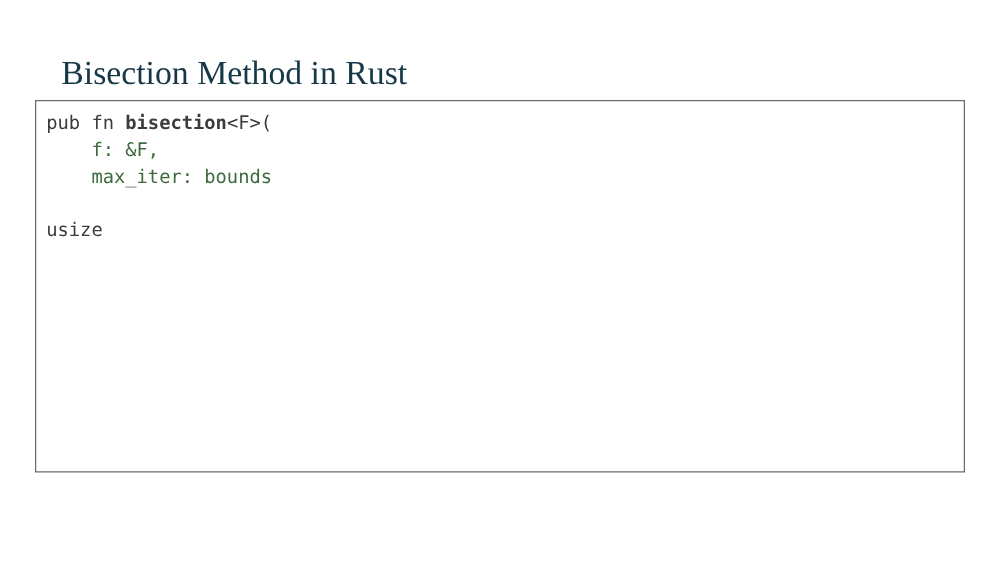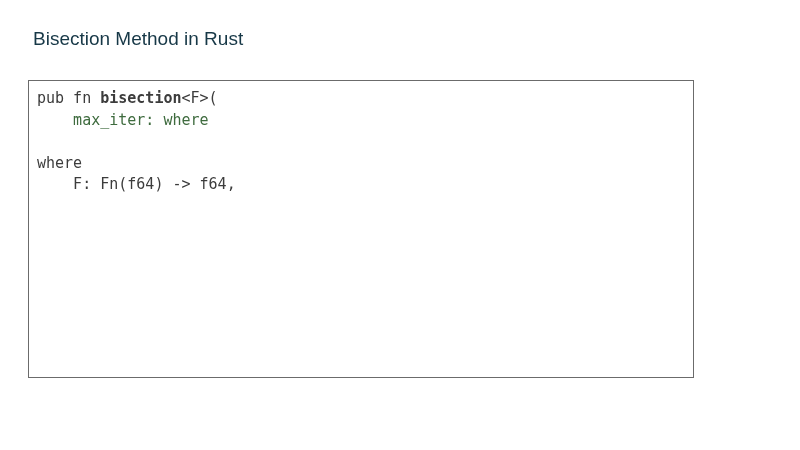--- a/index.html
+++ b/index.html
@@ -16,33 +16,33 @@
   .slide {
     position: relative;
     width: 800px;
     height: 450px;
     background: var(--bg, #ffffff);
   }
   .slide-title {
     position: absolute;
     left: 33px;
     top: 29px;
-    margin: 0;
-    font-family: Liberation Sans, sans-serif;
-    font-size: 19px;
+    margin: 16px;
+    font-family: Liberation Serif, serif;
+    font-size: 27px;
     line-height: 1;
     font-weight: 400;
     color: var(--title-color, #173847);
     white-space: nowrap;
   }
   .code-box {
     position: absolute;
     left: 28px;
     top: 80px;
-    width: 666px;
+    width: 744px;
     height: 298px;
     box-sizing: border-box;
     border: 1px solid var(--border-color, #6b6b6b);
     background: var(--bg, #ffffff);
     padding: 7px 8px;
   }
   .code-line {
     font-family: "DejaVu Sans Mono", "Liberation Mono", monospace;
     font-size: 15px;
     line-height: 21.5px;
@@ -55,18 +55,18 @@
   .code-line .seg-bold  { font-weight: 700; }
 </style>
 </head>
 <body>
 
 <div class="slide">
   <h1 class="slide-title">Bisection Method in Rust</h1>
 
   <div class="code-box" id="code-box">
       <div class="code-line"><span class="seg-plain">pub fn </span><span class="seg-plain seg-bold">bisection</span><span class="seg-plain">&lt;F&gt;(</span></div>
-      <div class="code-line"><span class="seg-green">    max_iter: where</span></div>
+      <div class="code-line"><span class="seg-green">    f: &amp;F,</span></div>
+      <div class="code-line"><span class="seg-green">    max_iter: bounds</span></div>
       <div class="code-line"><span class="seg-plain"></span></div>
-      <div class="code-line"><span class="seg-plain">where</span></div>
-      <div class="code-line"><span class="seg-plain">    F: Fn(f64) -&gt; f64,</span></div>
+      <div class="code-line"><span class="seg-plain">usize</span></div>
     </div>
 </div>
 
 </body></html>

